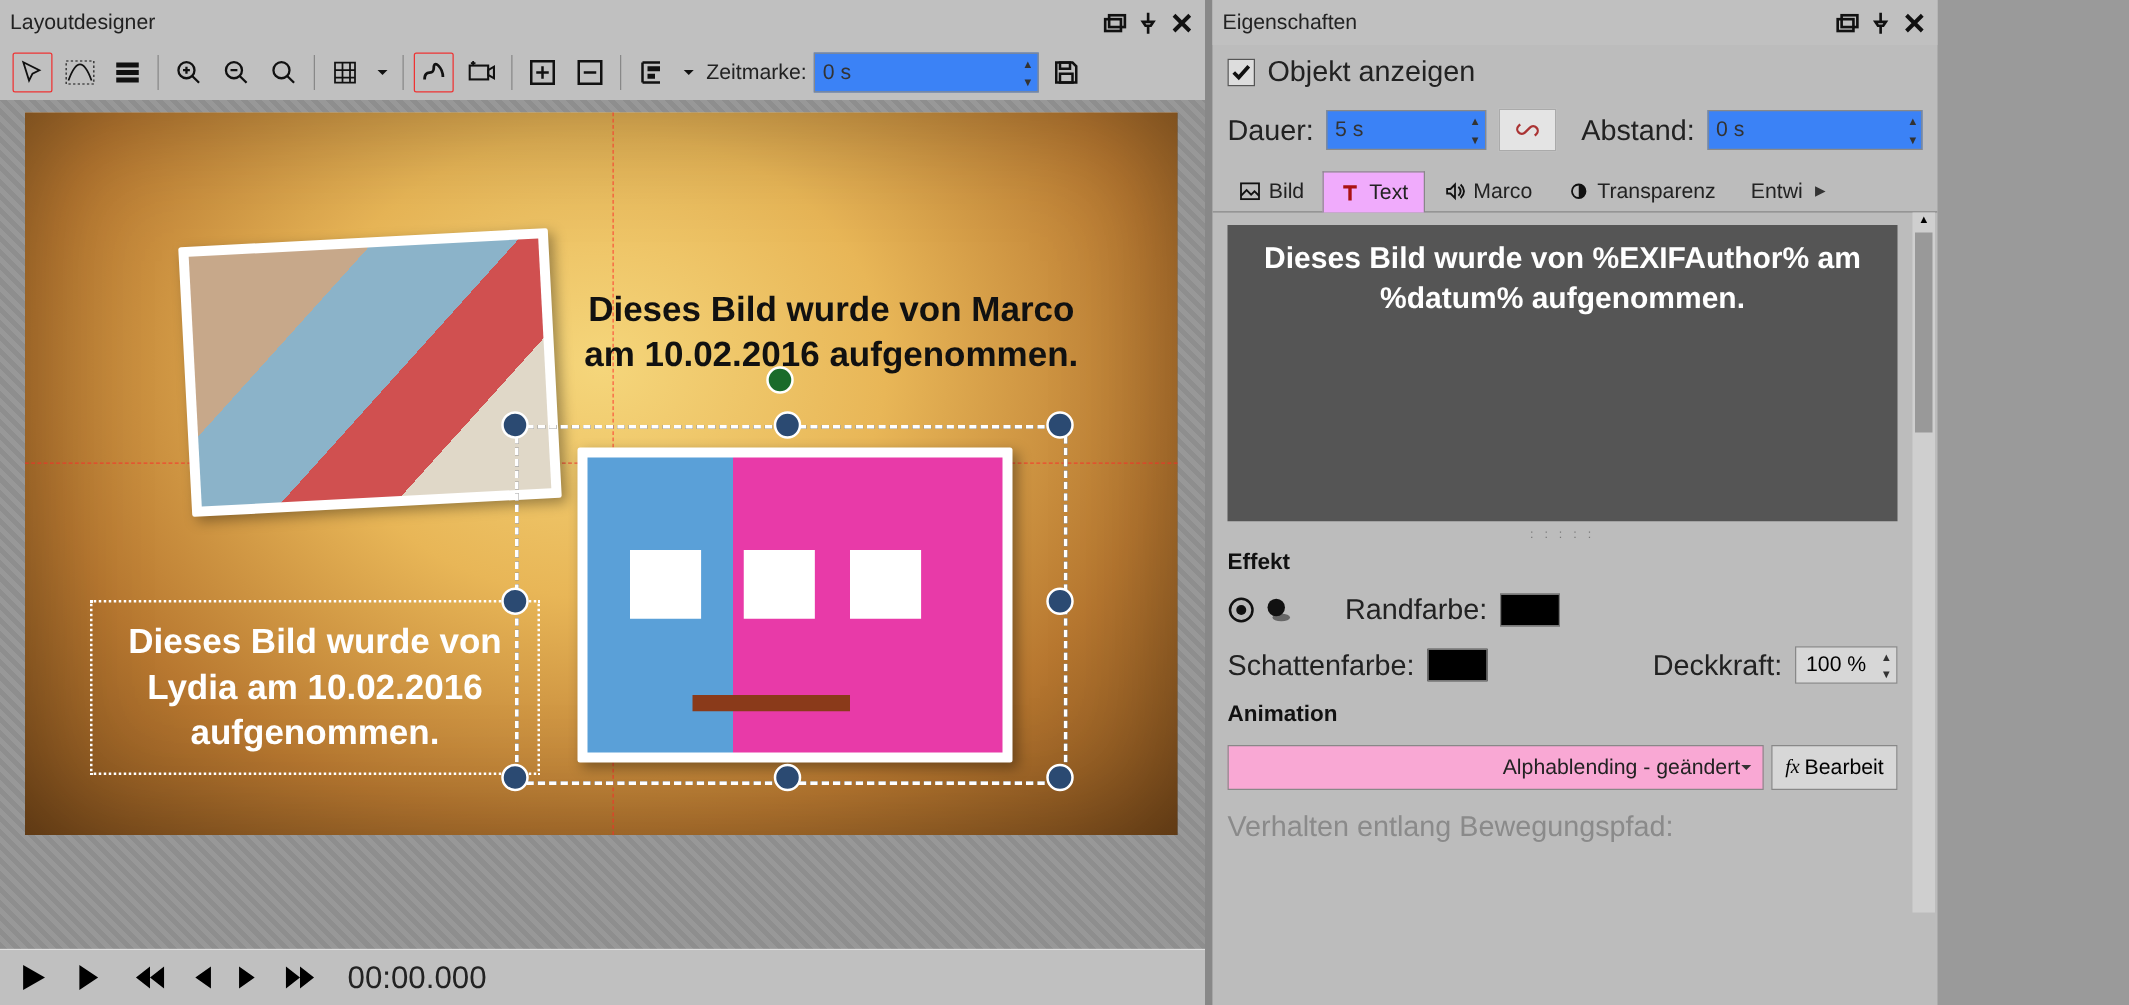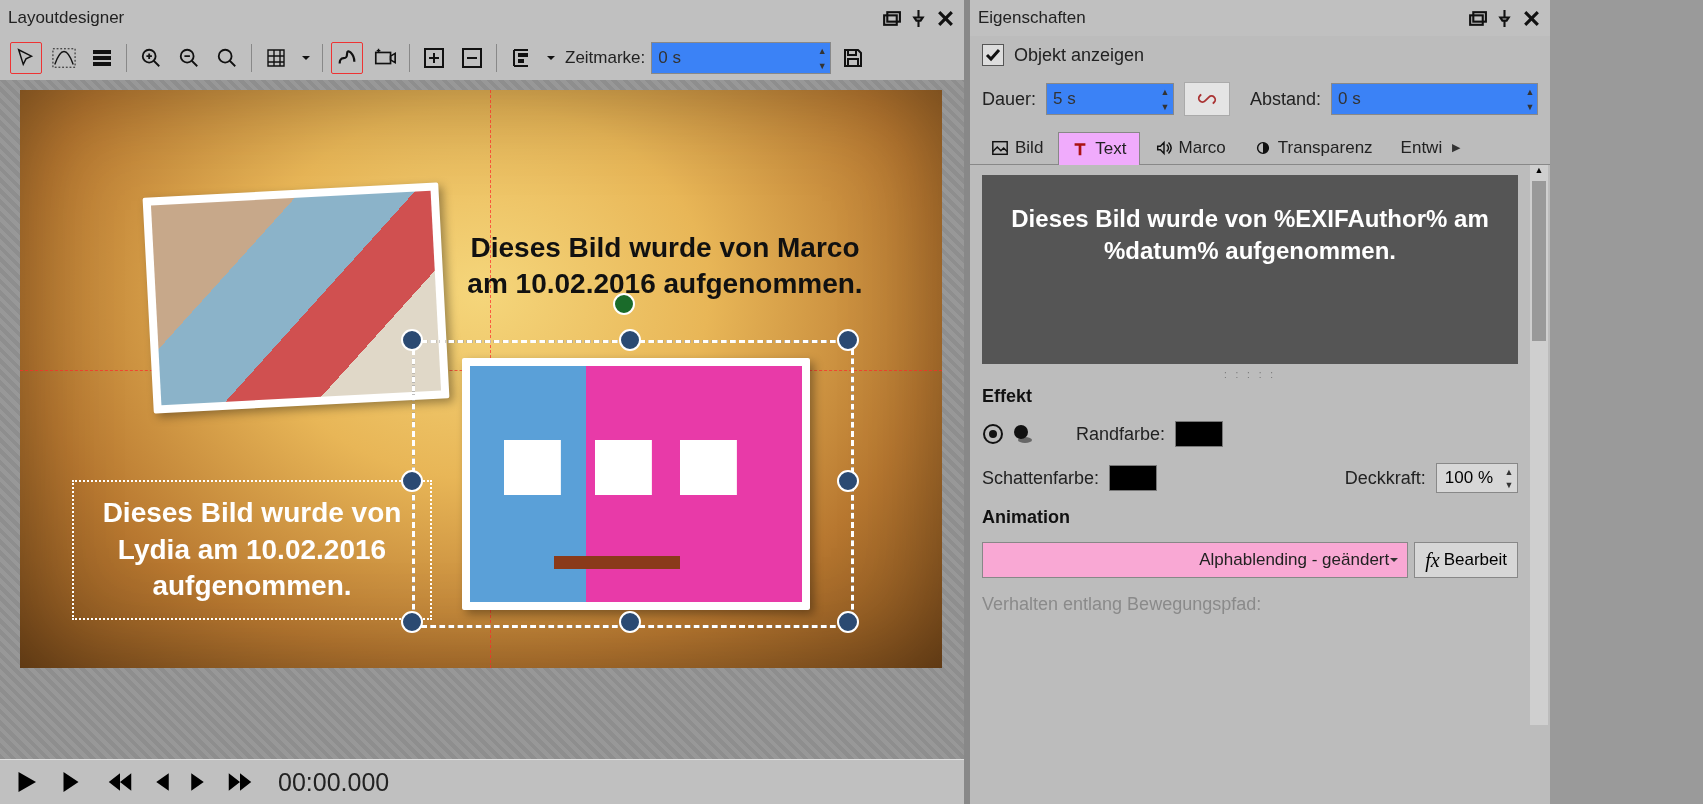--- a/index.html
+++ b/index.html
@@ -42,26 +42,26 @@
 .sel.outer{left:392px;top:250px;width:436px;height:282px}
 .sel.outer::before{content:"";position:absolute;inset:-3px;border:3px dashed #fff}
 .handle{position:absolute;width:18px;height:18px;border-radius:50%;background:#2b4a72;border:2px solid #fff;transform:translate(-50%,-50%)}
 .rot{position:absolute;width:18px;height:18px;border-radius:50%;background:#1a6b2a;border:2px solid #fff;transform:translate(-50%,-50%)}
 .playbar{height:44px;display:flex;align-items:center;gap:8px;padding:0 10px;background:#c0c0c0;border-top:1px solid #e0e0e0}
 .time{font-size:25px;color:#222;margin-left:14px}
 .prop-body{flex:1;overflow:hidden;display:flex;flex-direction:column;padding:0 0 0 0}
 .prow{display:flex;align-items:center;gap:10px;padding:8px 12px}
 .chk{width:20px;height:20px;border:1px solid #555;background:#ddd;display:flex;align-items:center;justify-content:center}
 .chk svg{width:16px;height:16px;stroke:#111;stroke-width:3;fill:none}
-.plabel{font-size:18px;color:#222}
+.plabel{font-size:23px;color:#222}
 .tabs{display:flex;align-items:flex-end;padding:0 8px;gap:2px;height:40px;border-bottom:1px solid #888}
 .tab{display:flex;align-items:center;gap:6px;padding:6px 12px;font-size:17px;color:#222;cursor:pointer;border:1px solid transparent;border-bottom:none}
 .tab.active{background:#f0abfc;border-color:#888;position:relative;top:1px}
 .tab svg{width:18px;height:18px;fill:#222}
-.textbox{margin:10px 12px 4px 12px;background:#555;color:#fff;font-size:24px;font-weight:700;text-align:center;padding:28px 26px;height:189px;box-sizing:border-box;line-height:1.35}
+.textbox{margin:10px 12px 4px 12px;background:#555;color:#fff;font-size:24px;font-weight:700;text-align:center;padding:11px 26px;height:237px;box-sizing:border-box;line-height:1.35}
 .grip{height:12px;display:flex;align-items:center;justify-content:center;color:#777;letter-spacing:3px;font-size:10px;cursor:row-resize}
 .section-h{font-size:18px;font-weight:700;color:#111;padding:6px 12px}
 .colorbox{width:46px;height:24px;background:#000;border:1px solid #777;cursor:pointer}
 .scrollbar{position:absolute;right:0;top:200px;width:18px;height:520px;background:#cfcfcf}
 .scrollbar .thumb{position:absolute;left:2px;right:2px;top:0;height:160px;background:#999}
 .linkbox{width:44px;height:32px;border:1px solid #aaa;background:#e4e4e4;display:flex;align-items:center;justify-content:center;cursor:pointer}
 .dropdown{flex:1;height:34px;background:#f9a8d4;border:1px solid #888;display:flex;align-items:center;padding:0 8px;font-size:17px;color:#222;justify-content:flex-end;cursor:pointer}
 .fx-btn{height:34px;padding:0 10px;background:#d7d7d7;border:1px solid #888;font-size:17px;display:flex;align-items:center;gap:4px;cursor:pointer}
 .mini-spin{display:flex;align-items:center;border:1px solid #888;background:#d7d7d7;height:28px}
 .mini-spin span{padding:0 8px;font-size:17px}
@@ -383,21 +383,21 @@
 
         <div class="section-h">Animation</div>
         <div class="prow" style="gap:6px">
           <div class="dropdown">
             <span>Alphablending - geändert</span>
             <svg width="10" height="10" viewBox="0 0 10 10">
                 <path d="M1 3l4 4 4-4z" fill="#333"></path>
               </svg>
           </div>
           <div class="fx-btn">
-            <span style="font-style:italic;font-family:serif;font-size:20px">fx</span>
+            <span style="font-style:italic;font-family:serif;font-size:16px">fx</span>
             <span>Bearbeit</span>
           </div>
         </div>
         <div class="prow">
           <span class="plabel disabled">Verhalten entlang Bewegungspfad:</span>
         </div>
       </div>
       <div style="width:20px;position:relative">
         <div class="scrollbar" style="position:relative;top:0;height:560px">
           <div style="height:16px;text-align:center;font-size:9px">▲</div>

